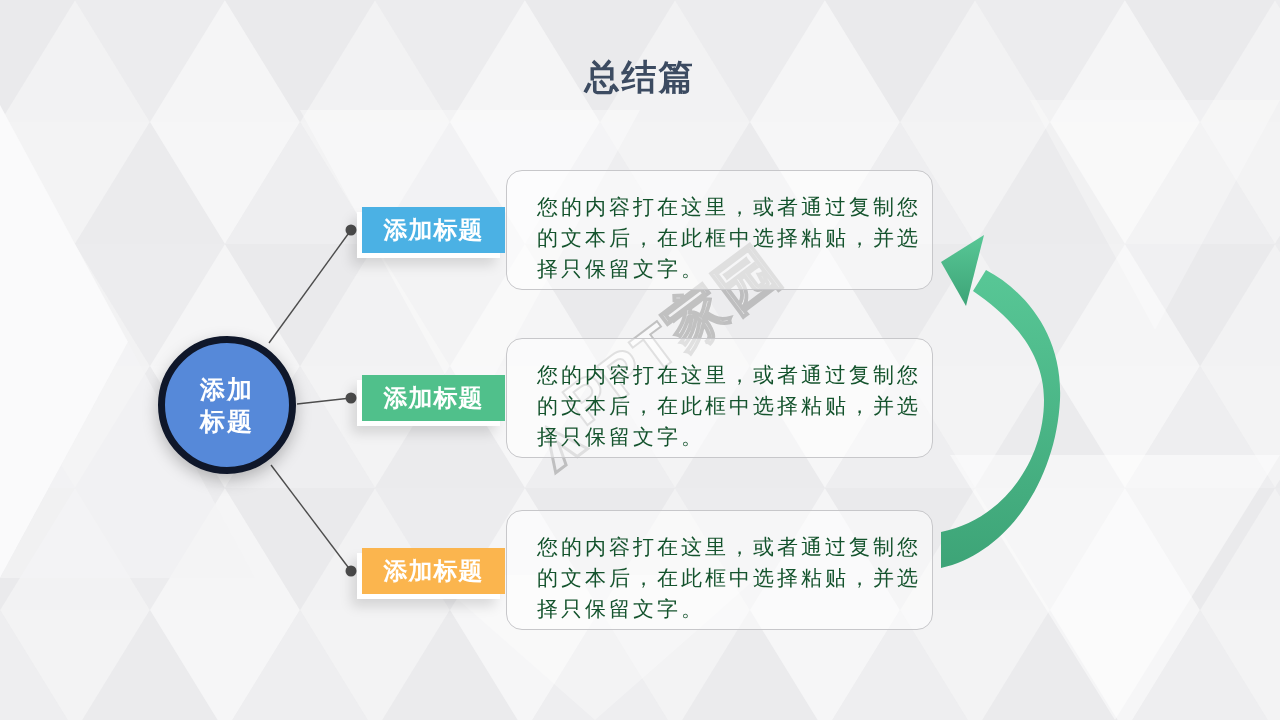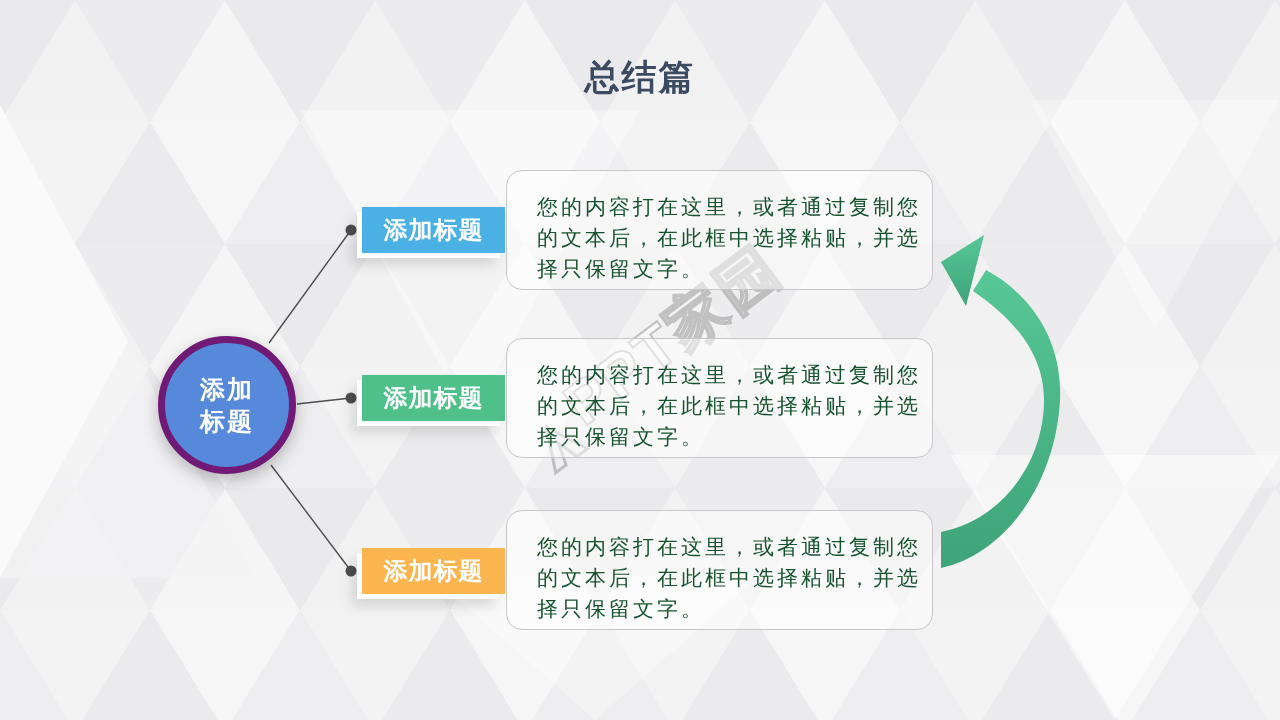--- a/index.html
+++ b/index.html
@@ -9,21 +9,21 @@
   .slide { position:relative; width:1280px; height:720px; background:#ececee; overflow:hidden; }
 
   .bg-svg { position:absolute; left:0; top:0; width:1280px; height:720px; }
 
   .title { position:absolute; top:42px; left:0; width:1280px; text-align:center;
            font-size:35px; font-weight:600; color:#3c4b61; letter-spacing:2px;margin-top:12px; }
 
   .connector-svg { position:absolute; left:0; top:0; width:1280px; height:720px; pointer-events:none; }
 
   .center-node { position:absolute; left:158px; top:336px; width:138px; height:138px;
-                 background:#5689d9; border:7px solid #701a75; border-radius:50%;
+                 background:#5689d9; border:7px solid #0f172a; border-radius:50%;
                  box-shadow:0 6px 16px rgba(0,0,0,.25);
                  display:flex; flex-direction:column; align-items:center; justify-content:center;
                  color:#fff; font-size:25px; font-weight:bold; line-height:32px; text-align:center;
                  letter-spacing:2px; z-index:3; }
 
   .tag { position:absolute; left:362px; width:143px; height:46px;
          display:flex; align-items:center; justify-content:center;
          color:#fff; font-size:24px; font-weight:bold; letter-spacing:1px;
          box-shadow:-5px 5px 0 #ffffff, -10px 12px 12px rgba(0,0,0,.13);
          z-index:2; }

